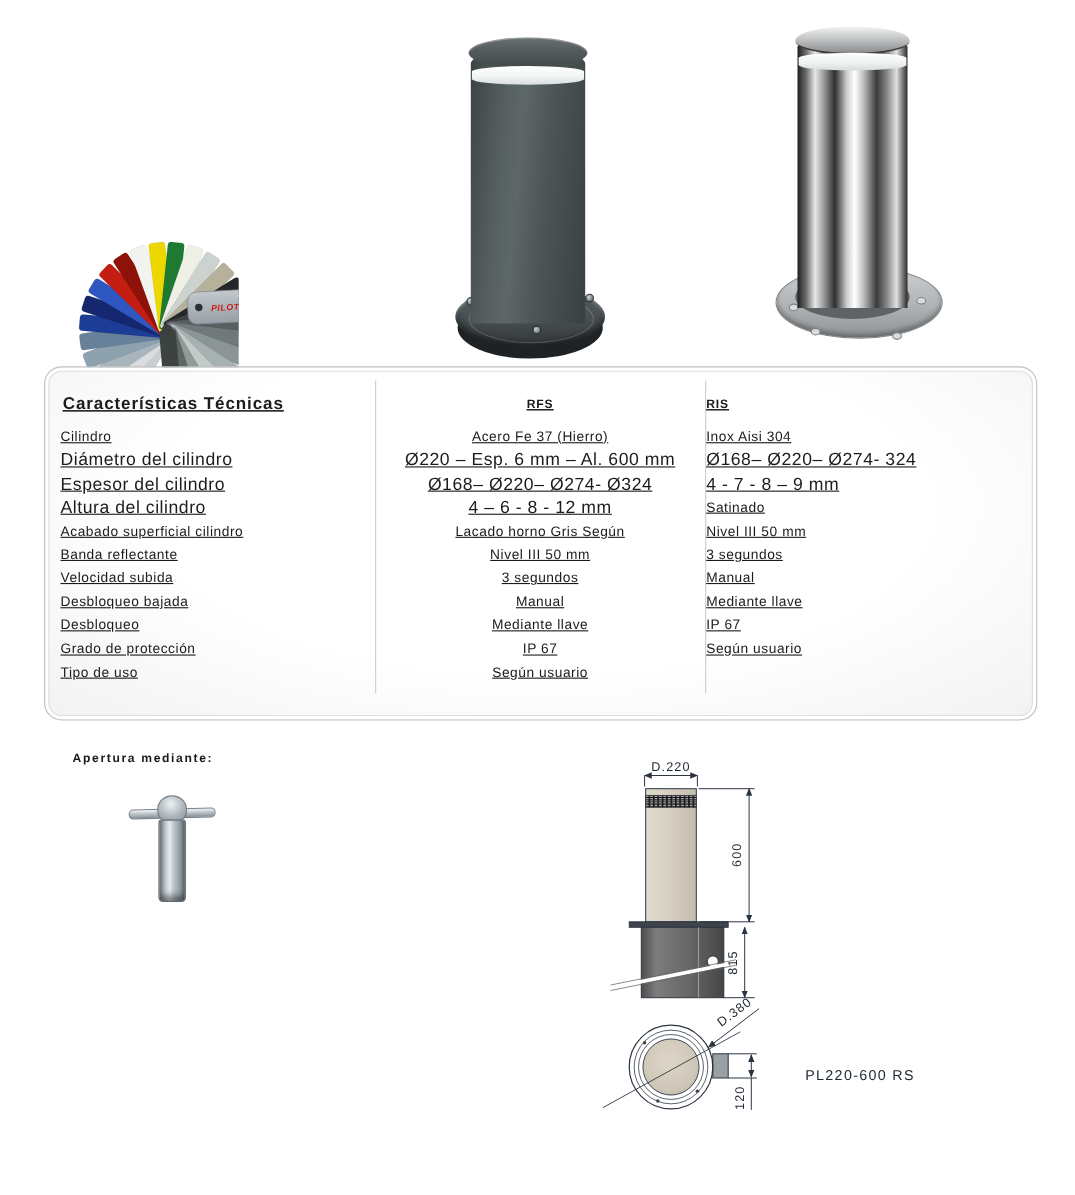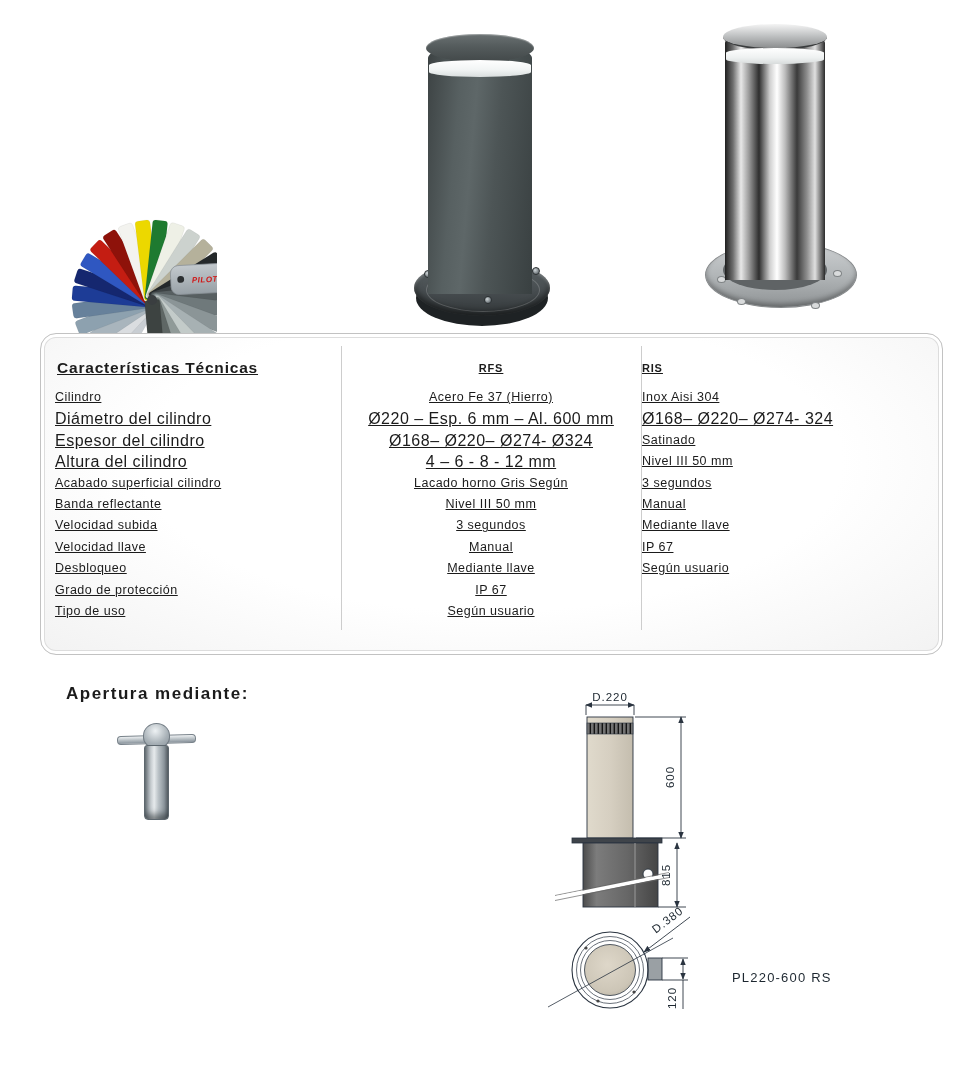--- a/index.html
+++ b/index.html
@@ -58,21 +58,21 @@
   .spec-col{position:absolute;top:24px;text-decoration:underline;}
   .col-labels{left:14px;width:282px;text-align:left;}
   .col-rfs{left:301px;width:298px;text-align:center;}
   .col-ris{left:601px;width:298px;text-align:left;}
   .spec-header{font-size:11px;font-weight:bold;text-decoration:underline;
     letter-spacing:.8px;line-height:20px;margin-bottom:9px;white-space:nowrap;}
   .col-labels .spec-header{padding-left:2px;font-size:15.5px;}
   .spec-row{font-size:12.5px;line-height:21.4px;letter-spacing:.5px;white-space:nowrap;}
   .spec-row.small{font-size:16px;}
   
-  .apertura-heading{position:absolute;left:66px;top:684px;font-size:17px;font-weight:bold;
+  .apertura-heading{position:absolute;left:66px;top:684px;font-size:11px;font-weight:bold;
     letter-spacing:1.5px;white-space:nowrap;}
   .key-photo{position:absolute;left:105px;top:716px;width:100px;height:110px;}
   .key-bar{position:absolute;left:12px;top:19px;width:77px;height:7px;border-radius:4px;
     background:linear-gradient(180deg,#eef1f3 0%,#b4bcc1 55%,#87919a 100%);
     border:1px solid #78828a;transform:rotate(-1.5deg);}
   .key-boss{position:absolute;left:38px;top:7px;width:25px;height:23px;
     border-radius:50% 50% 42% 42%;
     background:radial-gradient(circle at 45% 30%,#eef2f4,#a7b0b6 60%,#8a949c 100%);
     border:1px solid #727c84;}
   .key-shaft{position:absolute;left:39px;top:29px;width:23px;height:73px;
@@ -164,21 +164,21 @@
     <div class="spec-col col-labels">
       <div class="spec-header">Características Técnicas</div>
       <div id="rows-labels">
           <div class="spec-row">Cilindro</div>
           <div class="spec-row small">Diámetro del cilindro</div>
           <div class="spec-row small">Espesor del cilindro</div>
           <div class="spec-row small">Altura del cilindro</div>
           <div class="spec-row">Acabado superficial cilindro</div>
           <div class="spec-row">Banda reflectante</div>
           <div class="spec-row">Velocidad subida</div>
-          <div class="spec-row">Velocidad llave</div>
+          <div class="spec-row">Desbloqueo bajada</div>
           <div class="spec-row">Desbloqueo</div>
           <div class="spec-row">Grado de protección</div>
           <div class="spec-row">Tipo de uso</div>
         </div>
     </div>
     <div class="spec-col col-rfs">
       <div class="spec-header">RFS</div>
       <div id="rows-rfs">
           <div class="spec-row">Acero Fe 37 (Hierro)</div>
           <div class="spec-row small">Ø220 – Esp. 6 mm – Al. 600 mm</div>
@@ -191,20 +191,21 @@
           <div class="spec-row">Mediante llave</div>
           <div class="spec-row">IP 67</div>
           <div class="spec-row">Según usuario</div>
         </div>
     </div>
     <div class="spec-col col-ris">
       <div class="spec-header">RIS</div>
       <div id="rows-ris">
           <div class="spec-row">Inox Aisi 304</div>
           <div class="spec-row small">Ø168– Ø220– Ø274- 324</div>
+          <div class="spec-row small">4 - 7 - 8 – 9  mm</div>
           <div class="spec-row">Satinado</div>
           <div class="spec-row">Nivel III 50 mm</div>
           <div class="spec-row">3 segundos</div>
           <div class="spec-row">Manual</div>
           <div class="spec-row">Mediante llave</div>
           <div class="spec-row">IP 67</div>
           <div class="spec-row">Según usuario</div>
         </div>
     </div>
   </div>

